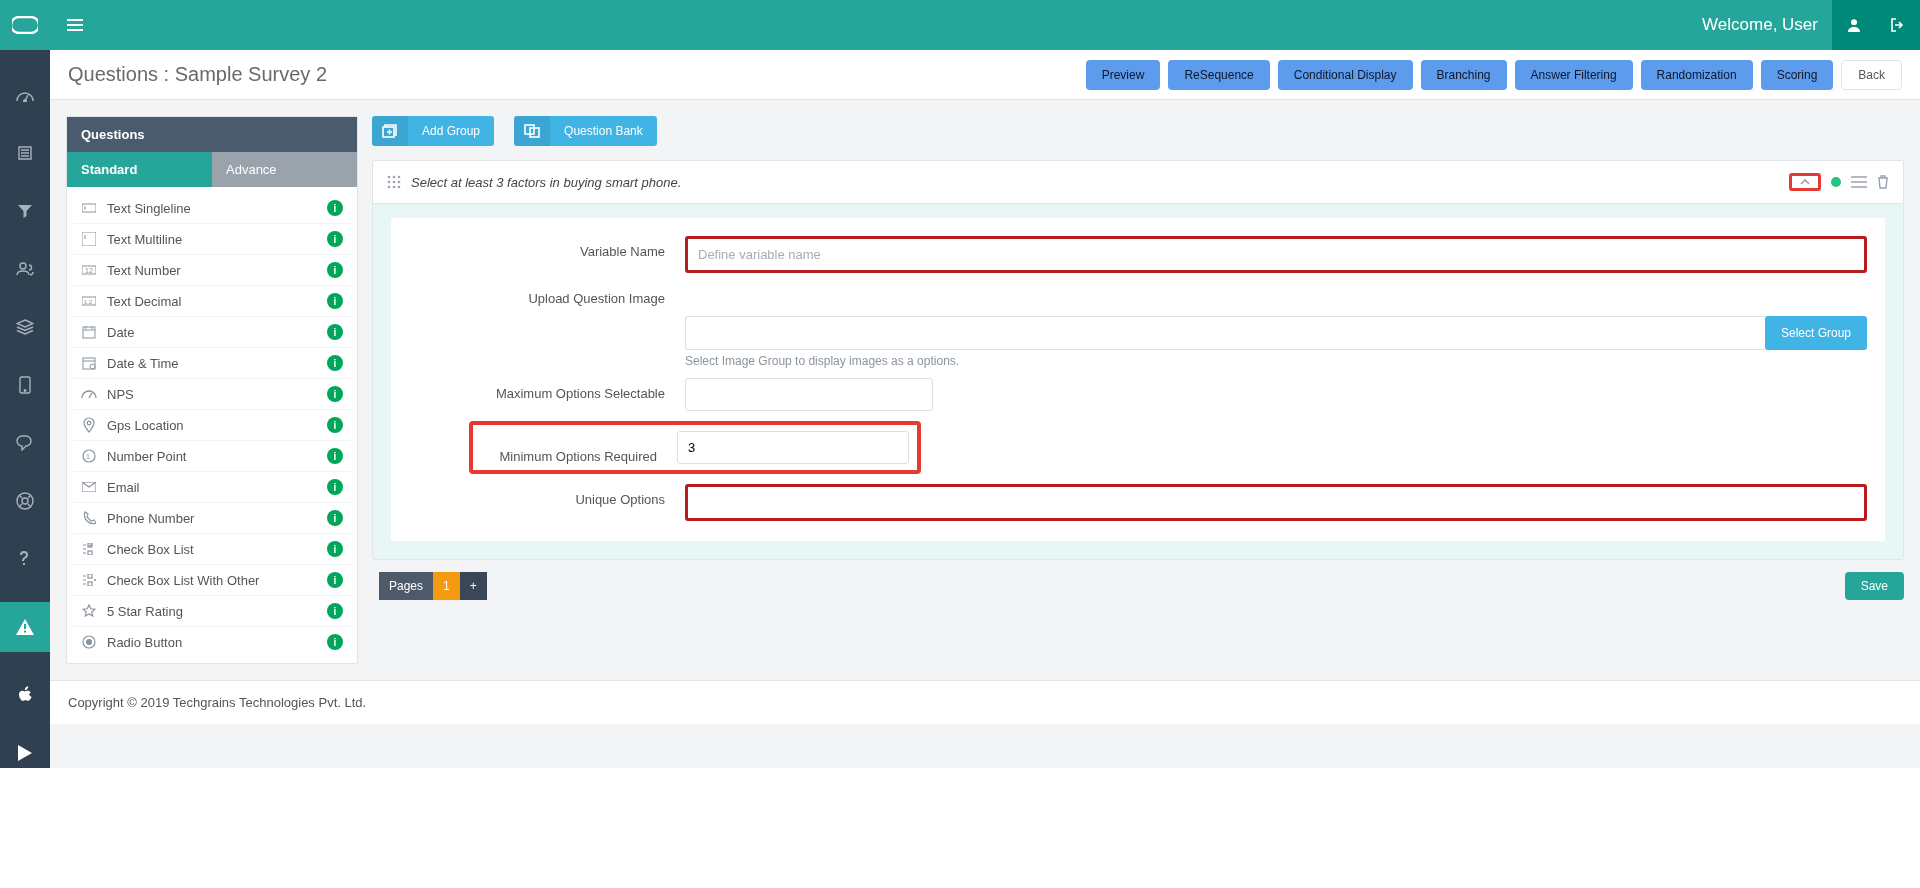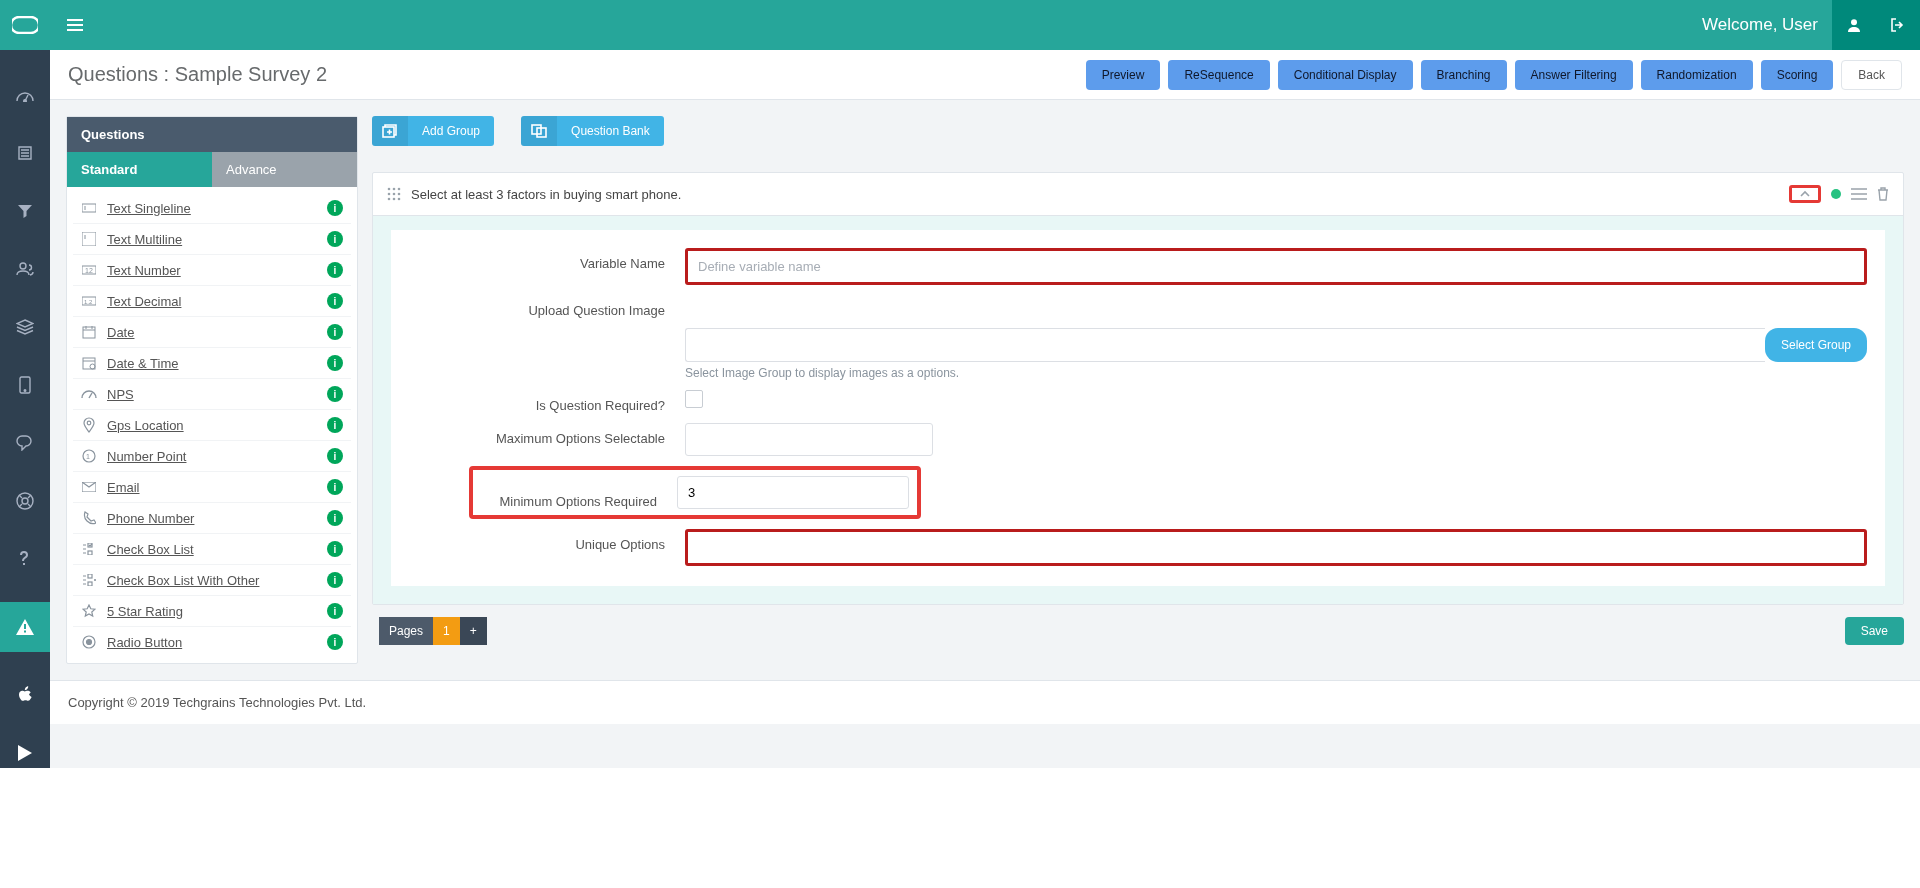--- a/index.html
+++ b/index.html
@@ -46,50 +46,50 @@
   
   .panel{border:1px solid var(--border);border-radius:2px;background:#fff;}
   .panel-head{background:var(--panel-head);color:#fff;font-weight:bold;padding:10px 14px;}
   .tabs{display:flex;}
   .tab{flex:1;text-align:left;padding:10px 14px;cursor:pointer;font-size:13px;}
   .tab.active{background:var(--teal);color:#fff;font-weight:bold;}
   .tab.inactive{background:#9aa3ab;color:#fff;}
   .qt-list{padding:6px 6px;max-height:483px;overflow:auto;}
   .qt-item{display:flex;align-items:center;justify-content:space-between;padding:7px 8px;border-bottom:1px solid #f1f3f5;cursor:pointer;}
   .qt-item:last-child{border-bottom:none;}
-  .qt-left{display:flex;align-items:center;gap:10px;color:#555;text-decoration:underline;}
+  .qt-left{display:flex;align-items:center;gap:10px;color:#555;}
   .qt-icon{width:16px;color:#8a949e;display:inline-flex;align-items:center;justify-content:center;}
   .qt-info{width:16px;height:16px;border-radius:50%;background:#00a65a;color:#fff;font-size:10px;display:flex;align-items:center;justify-content:center;font-weight:bold;}
   
-  .group-bar{display:flex;gap:27px;margin-bottom:26px;}
+  .group-bar{display:flex;gap:20px;margin-bottom:14px;}
   .group-btn{display:flex;align-items:center;background:#41b4e6;color:#fff;border-radius:3px;overflow:hidden;cursor:pointer;}
   .group-btn .gicon{background:rgba(0,0,0,.08);padding:8px 10px;display:flex;align-items:center;}
   .group-btn .glabel{padding:8px 14px;font-size:12px;}
   
   .qcard{background:#fff;border:1px solid var(--border);border-radius:2px;}
-  .qcard-head{display:flex;align-items:center;justify-content:space-between;padding:12px 14px;border-bottom:1px solid var(--border);}
+  .qcard-head{display:flex;align-items:center;justify-content:space-between;padding:12px 14px;border-bottom:1px solid var(--border);font-style:italic;}
   .qhead-left{display:flex;align-items:center;gap:10px;color:#444;}
   .qhead-actions{display:flex;align-items:center;gap:10px;color:#9aa3ab;}
   .chev-box{border:3px solid #e53935;border-radius:3px;padding:2px 8px;color:#b0b8c0;cursor:pointer;font-size:10px;}
   .qcard-body{padding:14px 18px 18px 18px;background:var(--highlight);}
   .inner{background:#fff;padding:18px 18px 10px 18px;}
   .form-row{display:flex;align-items:flex-start;margin-bottom:10px;}
   .form-label{width:276px;text-align:right;padding:8px 20px 0 0;color:#555;}
   .form-field{flex:1;max-width:584px;}
   .form-field-wide{flex:1;}
   .input,.textarea,select{width:100%;border:3px solid #b91c1c;border-radius:3px;padding:8px 10px;font-size:13px;color:#555;font-family:inherit;background:#fff;}
   .input::placeholder{color:#a7adb5;}
   .textarea{resize:both;height:92px;line-height:1.35;}
   .file-row{display:flex;}
   .file-box{flex:1;background:#eef1f3;border:1px solid #dcdfe4;border-right:none;border-radius:3px 0 0 3px;height:36px;}
   .file-btn{display:flex;align-items:center;gap:8px;padding:0 16px;border:1px solid #dcdfe4;border-radius:0 3px 3px 0;background:#fff;height:36px;cursor:pointer;}
   .hint{font-size:12px;color:#8a949e;margin-top:4px;}
   .select-group-row{display:flex;gap:0;}
   .sg-input{flex:1;border:1px solid #dcdfe4;border-right:none;border-radius:3px 0 0 3px;height:34px;background:#fff;}
-  .sg-btn{background:#41b4e6;color:#fff;border:none;border-radius:13px;padding:0 16px;height:34px;cursor:pointer;font-size:12px;}
+  .sg-btn{background:#41b4e6;color:#fff;border:none;border-radius:3px;padding:0 16px;height:34px;cursor:pointer;font-size:12px;}
   .chk{width:18px;height:18px;border:1px solid #c8cdd3;border-radius:2px;display:inline-block;}
   .small-input{width:248px;border:1px solid #dcdfe4;border-radius:3px;padding:8px 10px;font-size:13px;background:#fff;}
   .red-frame{border:4px solid #e53935;border-radius:4px;padding:6px 8px;display:flex;align-items:flex-end;width:452px;}
   .red-frame .form-label{width:196px;padding-top:8px;}
   .red-frame .small-input{width:232px;}
   
   .bottom-bar{display:flex;justify-content:space-between;align-items:center;margin-top:12px;padding-left:7px;}
   .pages-group{display:flex;}
   .pg-btn{border:none;color:#fff;padding:7px 10px;font-size:12px;cursor:pointer;}
   .pg-dark{background:#4d5a6a;}
@@ -499,24 +499,20 @@
                 <div class="form-label"></div>
                 <div class="form-field-wide">
                   <div class="select-group-row">
                     <div class="sg-input"></div>
                     <button class="sg-btn">Select Group</button>
                   </div>
                   <div class="hint">Select Image Group to display images as a options.</div>
                 </div>
               </div>
 
-              <div class="form-row">
-                <div class="form-label">Is Question Required?</div>
-                <div class="form-field"><span class="chk"></span></div>
-              </div>
 
               <div class="form-row">
                 <div class="form-label">Maximum Options Selectable</div>
                 <div class="form-field"><input class="small-input" style=""></div>
               </div>
 
               <div class="form-row" style="margin-left:60px;">
                 <div class="red-frame">
                   <div class="form-label">Minimum Options Required</div>
                   <input class="small-input" value="3" style="">

